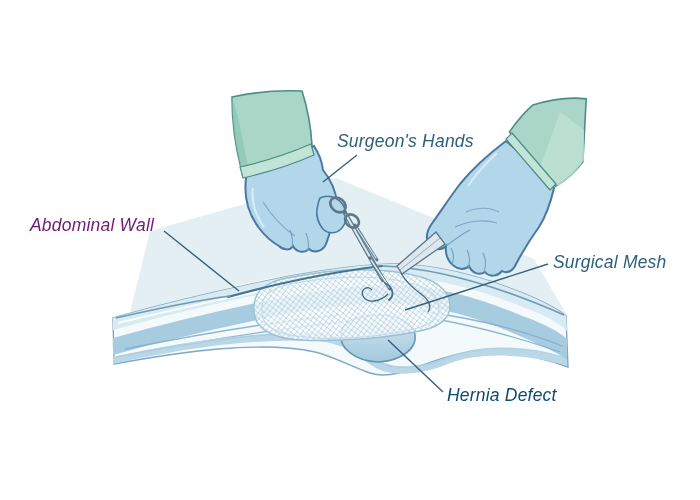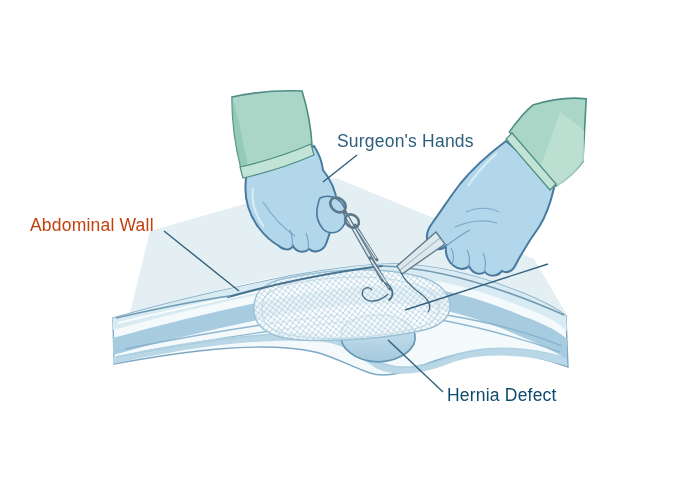--- a/index.html
+++ b/index.html
@@ -1,18 +1,19 @@
 <!DOCTYPE html>
 <html><head>
 <meta charset="utf-8">
 <style>
   html,body{margin:0;padding:0;background:#ffffff;}
   .stage{
     position:relative;width:700px;height:500px;background:#ffffff;overflow:hidden;
     font-family:"Liberation Sans","DejaVu Sans",sans-serif;
+    font-style:italic;
   }
   .stage svg{position:absolute;left:0;top:0;}
   .label{
     position:absolute;white-space:nowrap;color:#2d5f7c;
     font-size:17.5px;font-weight:400;letter-spacing:.2px;line-height:1.1;
   }
   .lbl-surgeons{left:337px;top:132px;}
   .lbl-abwall{left:30px;top:216px;}
   .lbl-mesh{left:553px;top:253px;}
   .lbl-hernia{left:447px;top:386px;}
@@ -162,15 +163,16 @@
 
     <g stroke="#35607b" stroke-width="1.4">
       <path d="M357,155 L323,182"></path>
       <path d="M164,231 L239,291"></path>
       <path d="M548,264 L405,310"></path>
       <path d="M443,392 L388,340"></path>
     </g>
   </svg>
 
   <div class="label lbl-surgeons" style="color: rgb(45, 95, 124);">Surgeon's Hands</div>
-  <div class="label lbl-abwall" style="color: #c2410c;">Abdominal Wall</div>
+  <div class="label lbl-abwall" style="color: #701a75;">Abdominal Wall</div>
+  <div class="label lbl-mesh" style="color: rgb(45, 95, 124);">Surgical Mesh</div>
   <div class="label lbl-hernia" style="color: #0c4a6e;">Hernia Defect</div>
 </div>
 
 </body></html>

